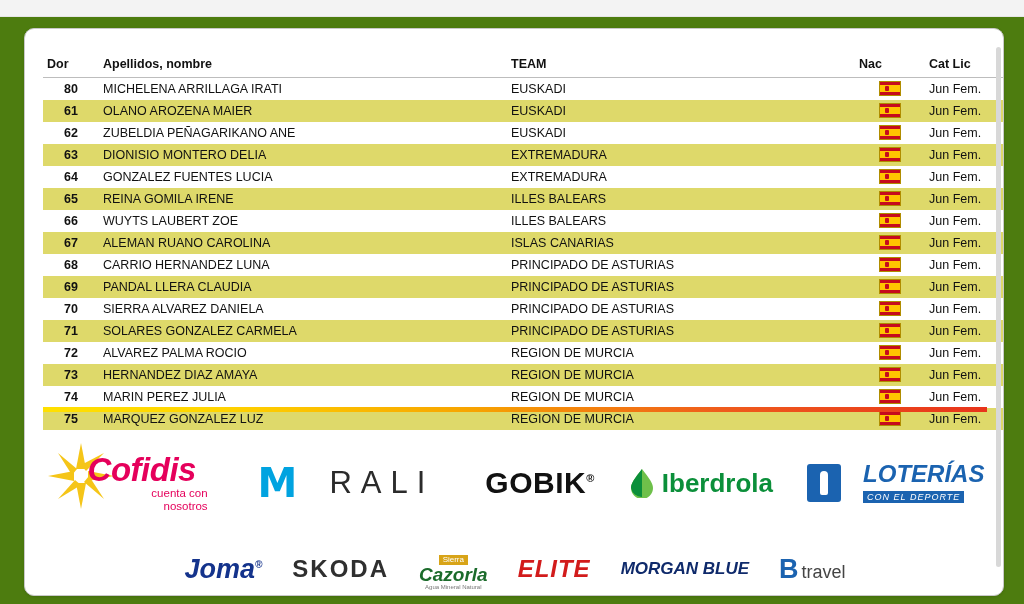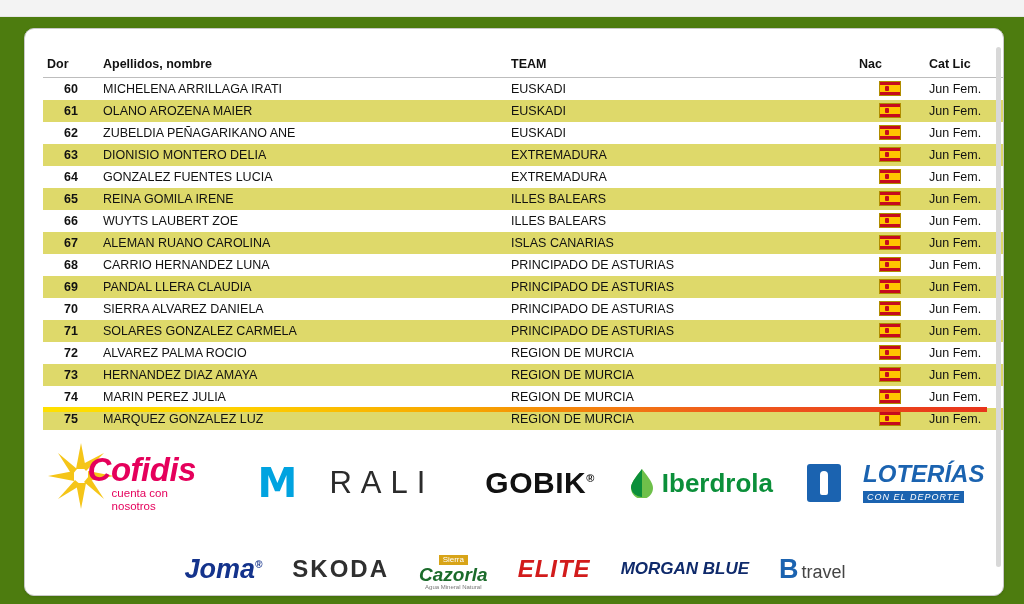--- a/index.html
+++ b/index.html
@@ -150,21 +150,21 @@
     font-style: italic;
     letter-spacing: -0.5px;
   }
   .cofidis .csub {
     position: absolute;
     left: 66px;
     top: 52px;
     color: #e5005b;
     font-size: 11.5px;
     line-height: 13px;
-    text-align: left;
+    text-align: right;
     width: 96px;
   }
   
   .movistar {
     color: #00a3e0;
     font-size: 40px;
     font-weight: bold;
     font-family: "DejaVu Sans", sans-serif;
     letter-spacing: -2px;
   }
@@ -338,21 +338,21 @@
           <tr>
             <th class="dor">Dor</th>
             <th class="name">Apellidos, nombre</th>
             <th class="team">TEAM</th>
             <th class="nac">Nac</th>
             <th class="cat">Cat Lic</th>
           </tr>
         </thead>
         <tbody id="riders-body">
             <tr>
-              <td class="dor">60</td>
+              <td class="dor">80</td>
               <td class="name">MICHELENA ARRILLAGA IRATI</td>
               <td class="team">EUSKADI</td>
               <td class="nac"><span class="flag"></span></td>
               <td class="cat">Jun Fem.</td>
             </tr>
             <tr class="alt">
               <td class="dor">61</td>
               <td class="name">OLANO AROZENA MAIER</td>
               <td class="team">EUSKADI</td>
               <td class="nac"><span class="flag"></span></td>

